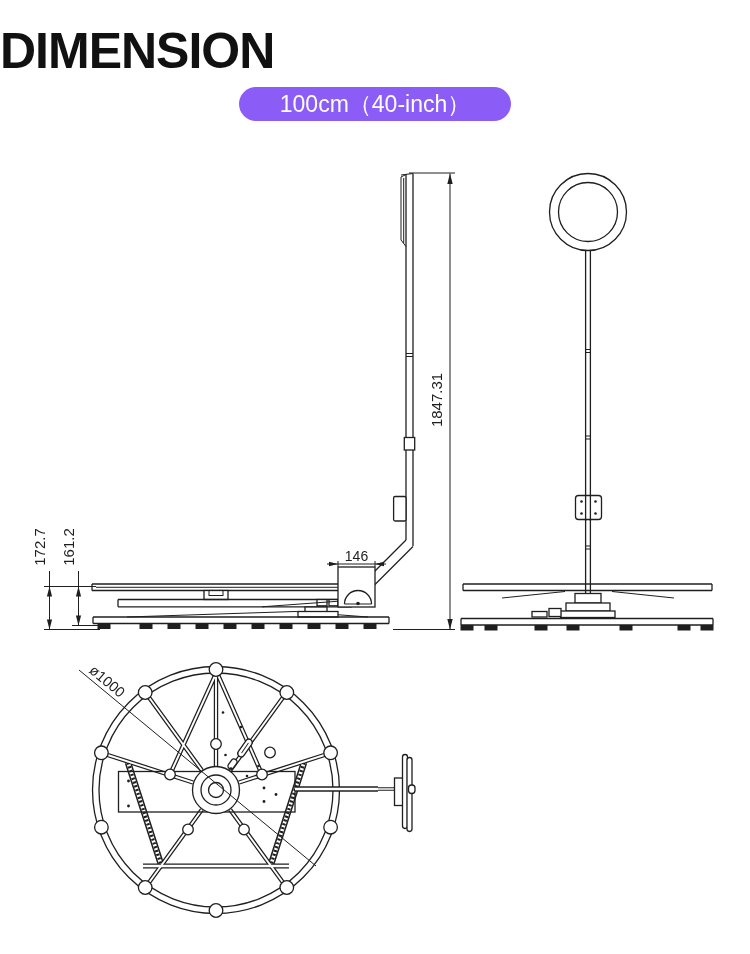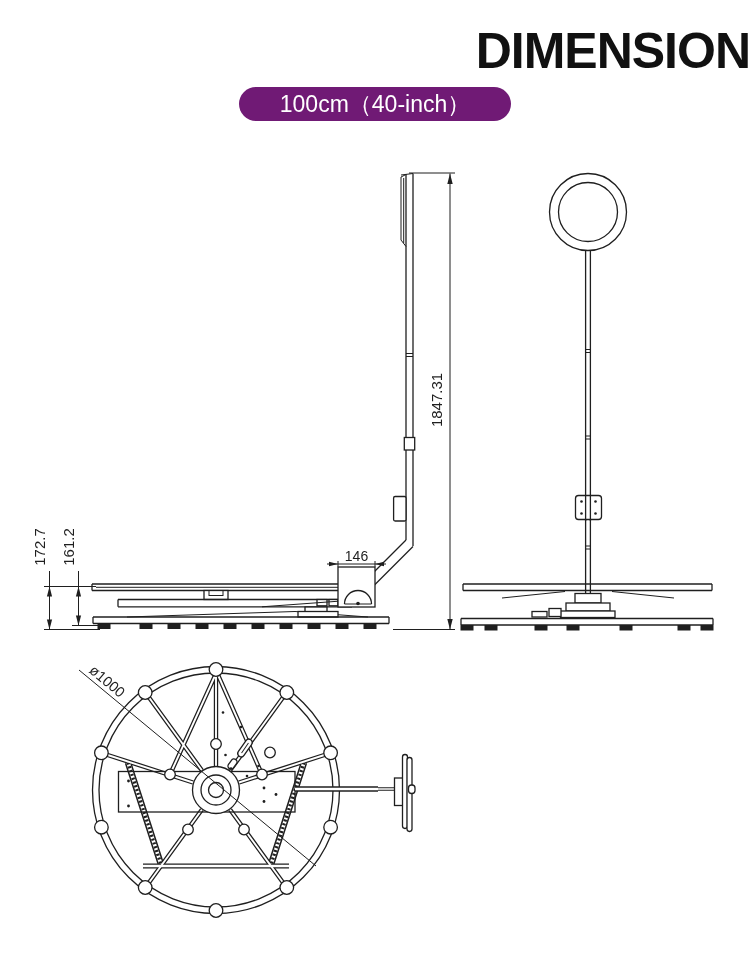--- a/index.html
+++ b/index.html
@@ -1,24 +1,24 @@
 <!DOCTYPE html>
 <html><head>
 <meta charset="utf-8">
 <style>
   html,body{margin:0;padding:0;background:#fff;}
   body{width:750px;height:954px;position:relative;font-family:"Liberation Sans",sans-serif;overflow:hidden;}
   .title{
-    position:absolute;top:22px;left:0;width:750px;text-align:right;
+    position:absolute;top:22px;left:0;width:750px;text-align:left;
     font-size:50px;font-weight:bold;letter-spacing:-1px;color:#111;
   }
   .badge{
     position:absolute;top:87px;left:50%;transform:translateX(-50%);
     width:272px;height:34px;line-height:34px;border-radius:17px;
-    background:#701a75;color:#fff;text-align:center;font-size:23px;
+    background:#8b5cf6;color:#fff;text-align:center;font-size:23px;
   }
   svg{position:absolute;top:0;left:0;}
   .k{stroke:#1f1f1f;fill:none;stroke-width:1.3;}
   .k2{stroke:#1f1f1f;fill:none;stroke-width:1.6;}
   .thn{stroke:#1f1f1f;fill:none;stroke-width:1;}
   .wf{fill:#fff;stroke:#1f1f1f;stroke-width:1.3;}
   .bf{fill:#1f1f1f;stroke:none;}
   .dk{stroke:#1f1f1f;fill:none;}
   .wh{stroke:#fff;fill:none;}
   svg text{fill:#1f1f1f;font-family:"Liberation Sans",sans-serif;}

